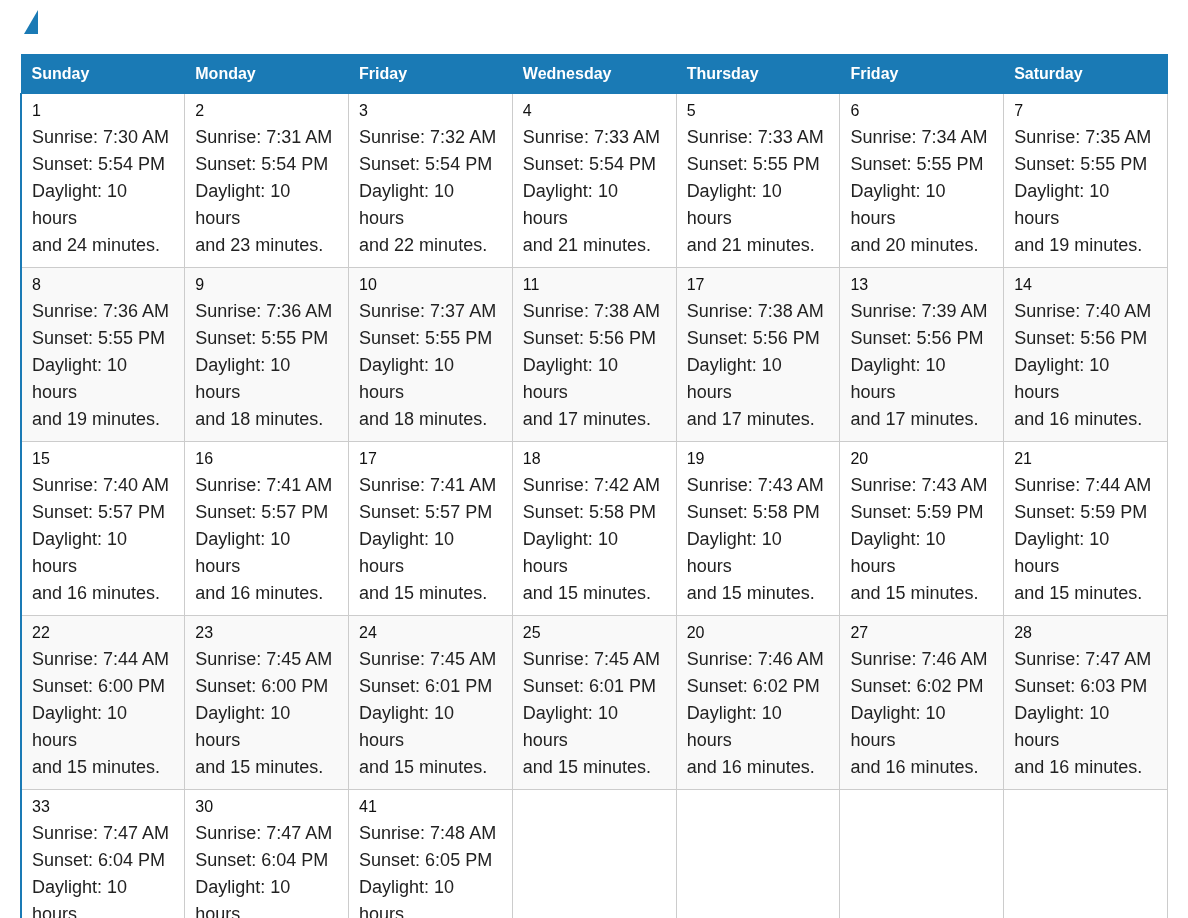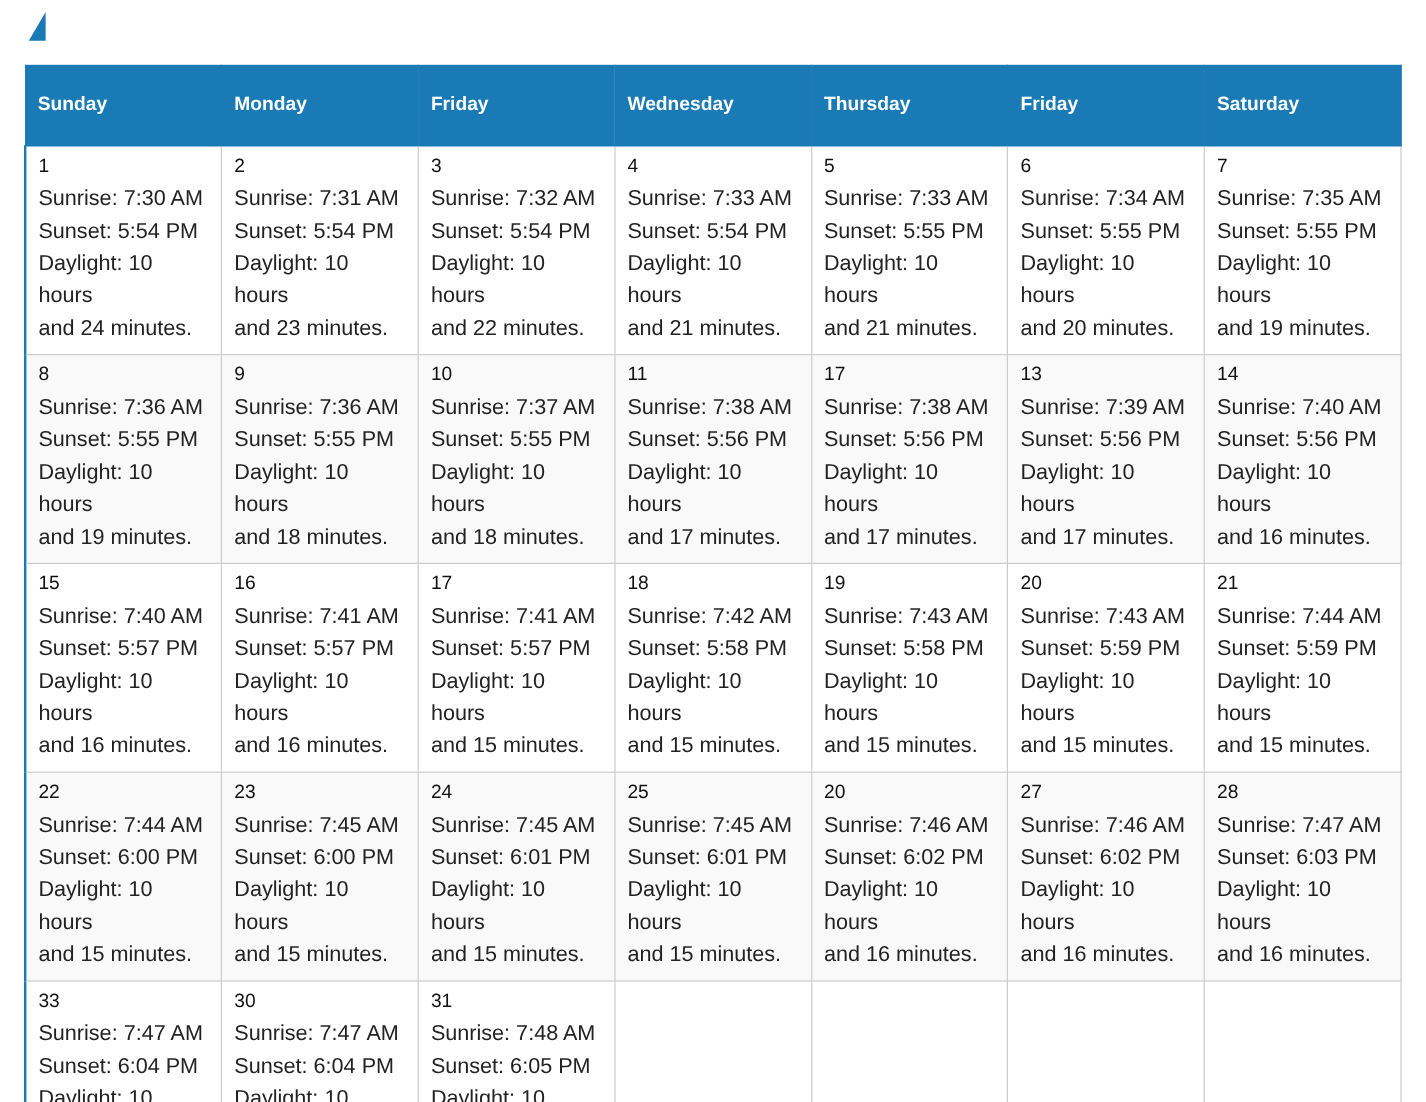--- a/index.html
+++ b/index.html
@@ -61,21 +61,21 @@
     }
     table {
       width: 100%;
       border-collapse: collapse;
     }
     thead tr th {
       background-color: #1a7ab5;
       color: #fff;
       font-size: 16px;
       font-weight: bold;
-      padding: 24px 10px;
+      padding: 10px 10px;
       text-align: left;
       border: 1px solid #1a7ab5;
     }
     tbody tr td {
       border: 1px solid #ccc;
       padding: 8px 10px;
       vertical-align: top;
       font-size: 13px;
       color: #222;
       width: 14.28%;
@@ -260,21 +260,21 @@
       <tr>
         <td>
         <span class="day-number">33</span>
         <span class="day-info">Sunrise: 7:47 AM<br>Sunset: 6:04 PM<br>Daylight: 10 hours<br>and 16 minutes.</span>
       </td>
         <td>
         <span class="day-number">30</span>
         <span class="day-info">Sunrise: 7:47 AM<br>Sunset: 6:04 PM<br>Daylight: 10 hours<br>and 17 minutes.</span>
       </td>
         <td>
-        <span class="day-number">31</span>
+        <span class="day-number">41</span>
         <span class="day-info">Sunrise: 7:48 AM<br>Sunset: 6:05 PM<br>Daylight: 10 hours<br>and 17 minutes.</span>
       </td>
         <td class="empty-cell"></td>
         <td class="empty-cell"></td>
         <td class="empty-cell"></td>
         <td class="empty-cell"></td>
       </tr>
     </tbody>
 </table>
 

